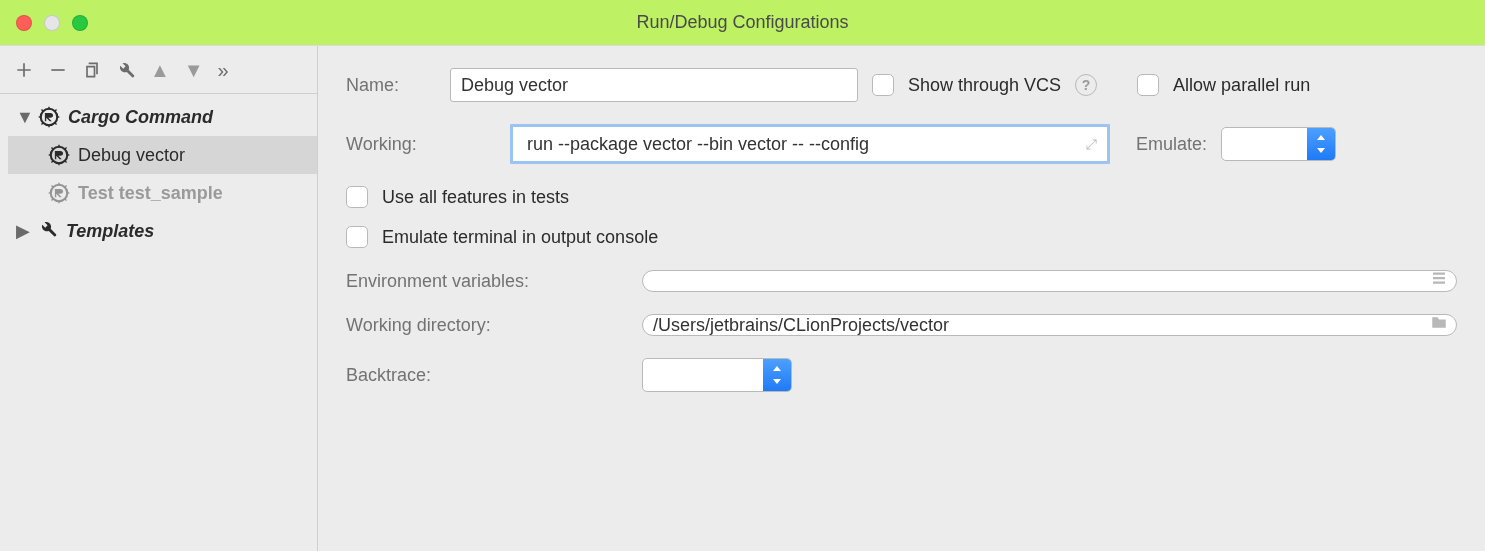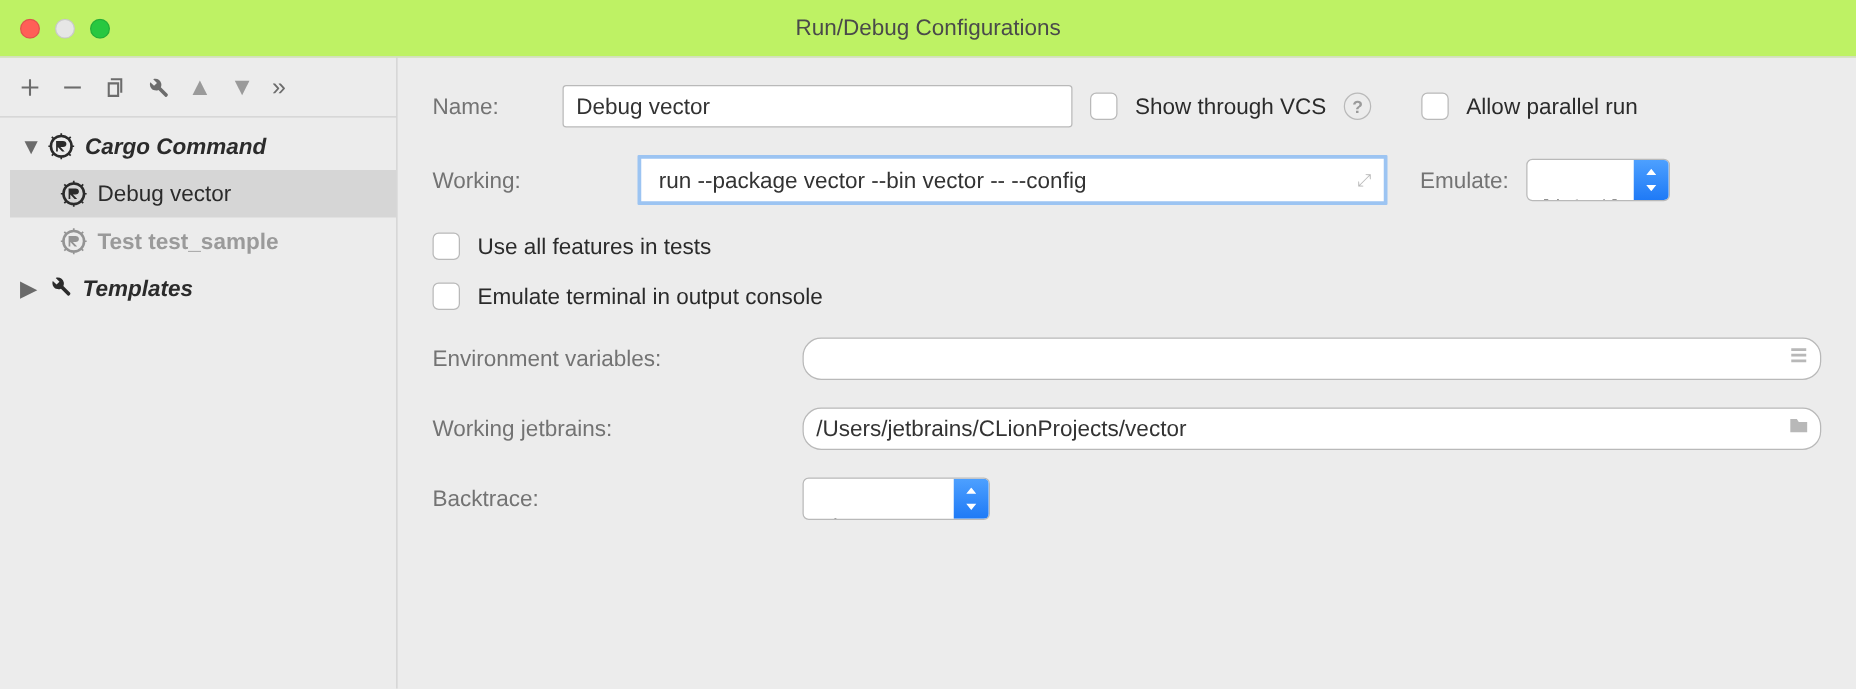--- a/index.html
+++ b/index.html
@@ -142,21 +142,21 @@
   }
   .mac-select .sel-text { padding: 0 12px; display: flex; align-items: center; font-size: 17px; margin-top: 39px; }
   .mac-select .sel-btn {
     width: 28px;
     background: linear-gradient(#4da0ff,#1f7af6);
     display: flex; align-items: center; justify-content: center;
   }
   .mac-select .sel-btn svg { width: 12px; height: 18px; fill: #fff; }
 
   .wide-input {
-    flex: 1; height: 34px;
+    flex: 1; height: 22px;
     border: 1px solid #b9b9b9; border-radius: 15px; background: #fff;
     position: relative;
     padding: 0 36px 0 10px;
     display: flex; align-items: center;
     font-size: 18px; color: #333;
   }
   .trail-icon {
     position: absolute; right: 8px; top: 50%; transform: translateY(-50%);
     color: #b8b8b8;
   }
@@ -334,21 +334,21 @@
         <span></span>
         <span class="trail-icon">
           <svg viewBox="0 0 24 24">
               <path d="M4 4h16v3H4zM4 10h16v3H4zM4 16h16v3H4z"></path>
             </svg>
         </span>
       </div>
     </div>
 
     <div class="row">
-      <span class="lbl w3">Working jetbrains:</span>
+      <span class="lbl w3">Working directory:</span>
       <div class="wide-input">
         <span>/Users/jetbrains/CLionProjects/vector</span>
         <span class="trail-icon">
           <svg viewBox="0 0 24 24">
               <path d="M3 5h7l2 3h9v11H3z"></path>
             </svg>
         </span>
       </div>
     </div>
 

